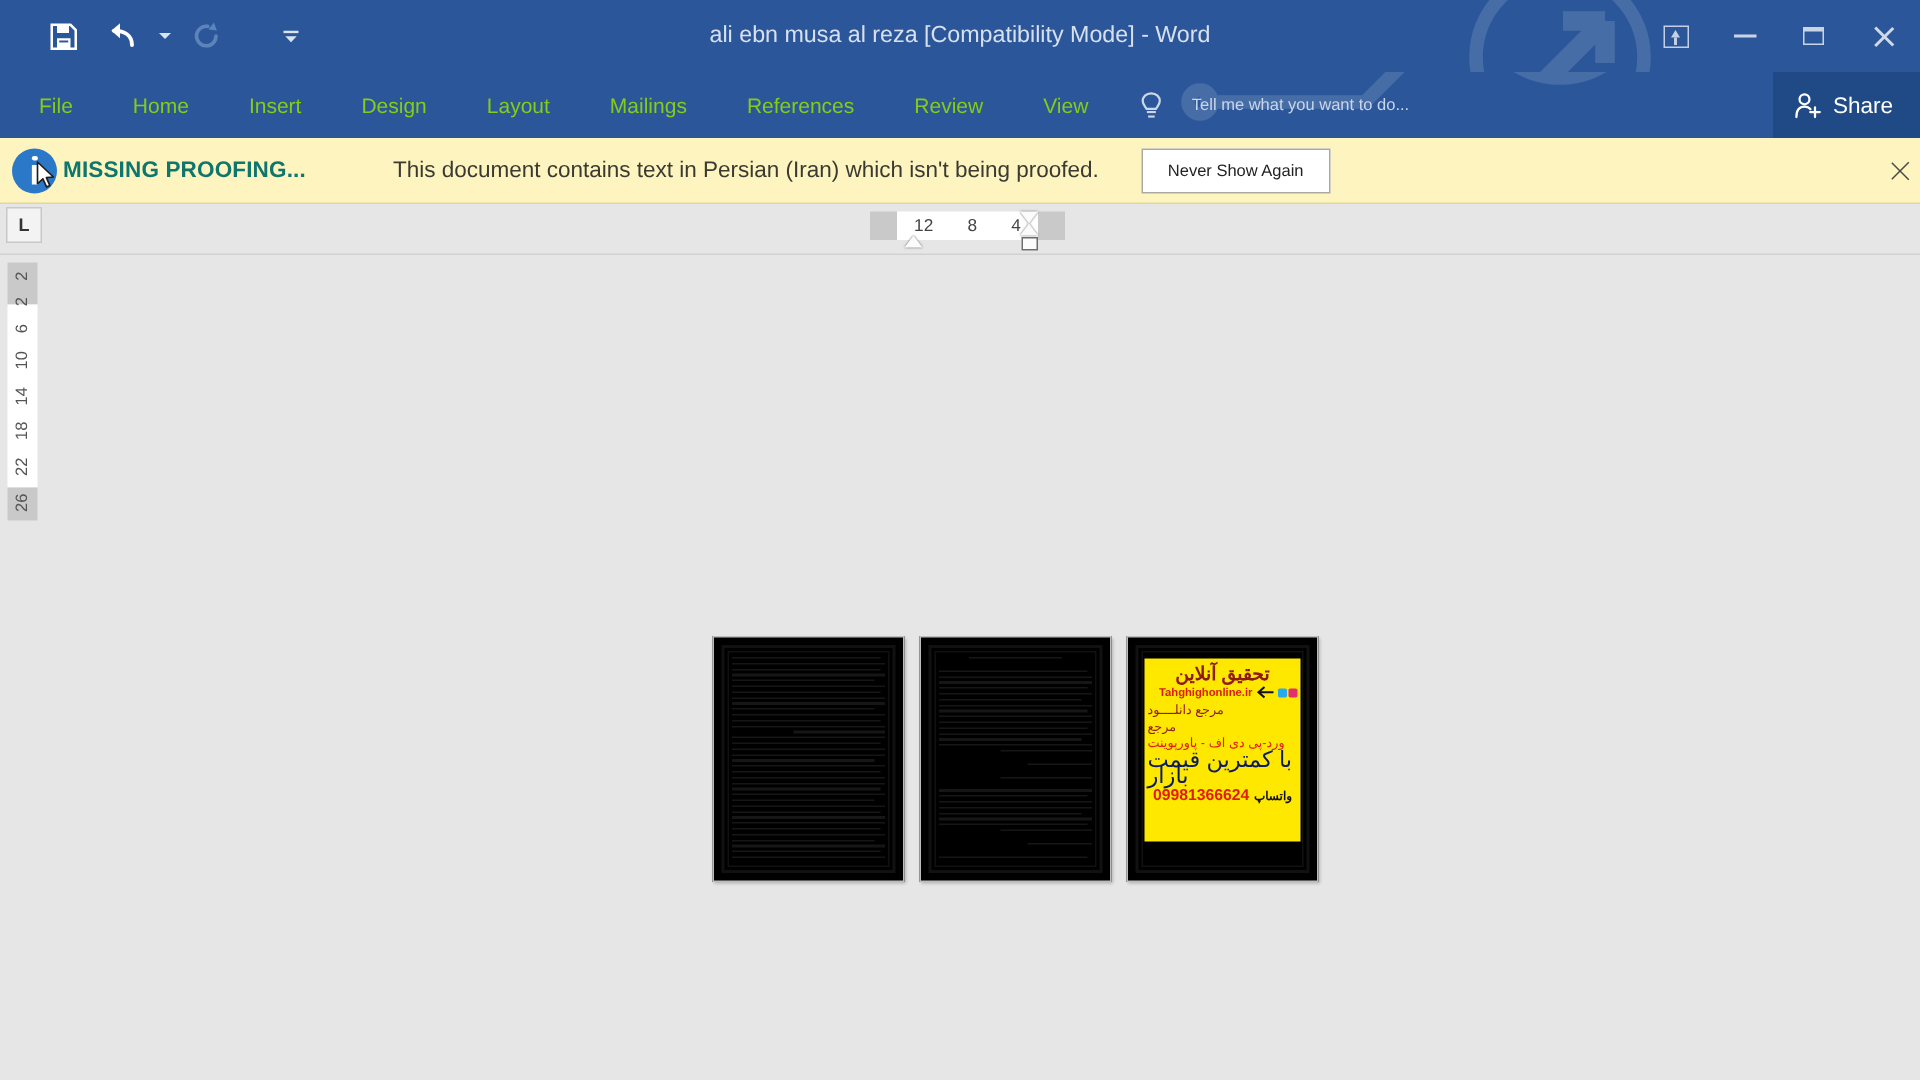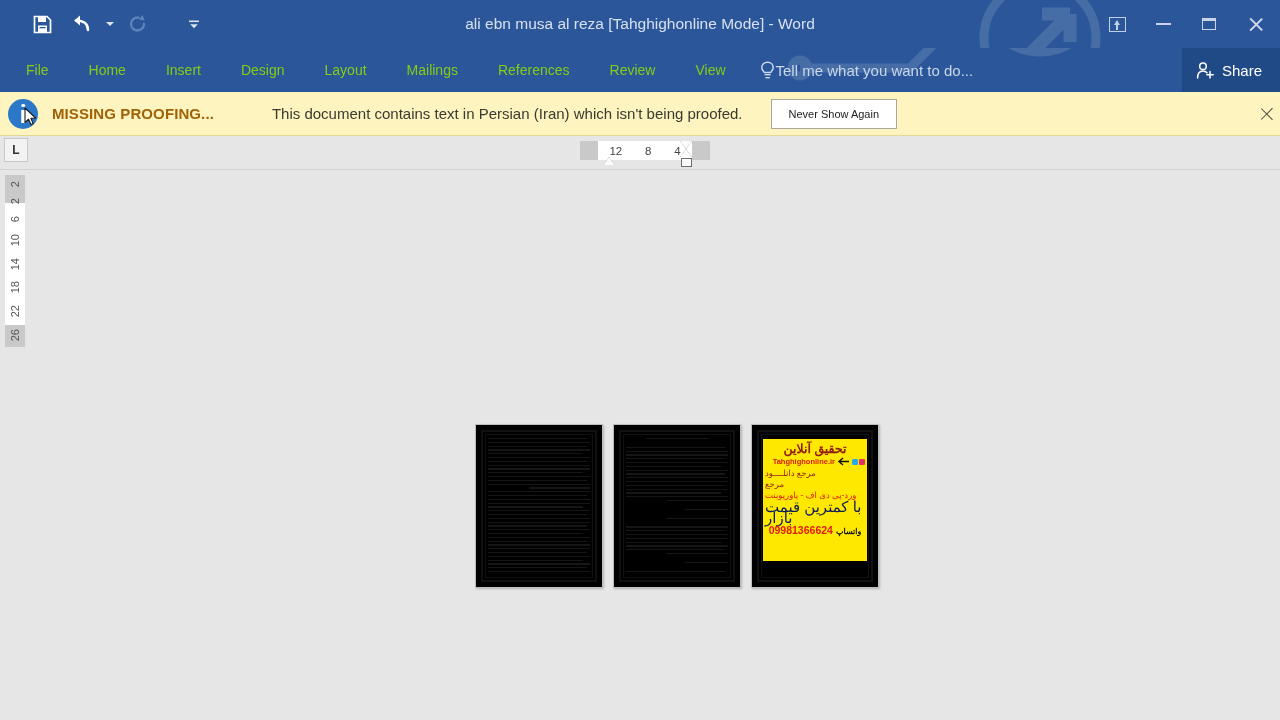--- a/index.html
+++ b/index.html
@@ -97,22 +97,22 @@
     opacity: .13; pointer-events: none;
   }
   .tab {
     position: relative;
     padding: 0 20px; height: 44px; line-height: 44px;
     color: #84cc16; font-size: 14px; white-space: nowrap;
   }
   .tab.first { padding-left: 26px; padding-right: 20px; }
   .tellme {
     position: relative;
-    display: flex; align-items: center; gap: 1px;
-    margin-left: 14px; color: #cad6e9; font-size: 15px;
+    display: flex; align-items: center; gap: 20px;
+    margin-left: 14px; color: #cad6e9; font-size: 11px;
   }
   .share-btn {
     position: absolute; right: 0; top: 0;
     height: 44px; display: flex; align-items: center; gap: 7px;
     padding: 0 18px 0 14px;
     background: #1f4border; background: #204a86;
     color: #fff; font-size: 15px;
   }
 
   
@@ -143,22 +143,21 @@
     content: ""; position: absolute; left: 50%; top: 11px;
     transform: translateX(-50%);
     width: 3.5px; height: 13px; background: #fff;
   }
   .cursor-arrow {
     position: absolute; left: 16px; top: 10px;
     width: 13px; height: 19px;
     pointer-events: none;
   }
   .msg-strong {
-    margin-left: 10px;
-    font-size: 15px; font-weight: bold; color: #a16207;
+    font-size: 15px; font-weight: bold; color: #0f766e;
     letter-spacing: .1px;
   }
   .msg-text {
     margin-left: 58px;
     font-size: 15px; color: #3a3a32;
   }
   .msg-btn {
     margin-left: 28px;
     height: 30px; padding: 0 17px;
     background: #ffffff; border: 1px solid #a9a9a0;
@@ -394,21 +393,21 @@
       </svg>
     </div>
     <div class="qat-caret" style="margin-left:28px">
       <svg width="12" height="12" viewBox="0 0 12 12">
         <rect x="1" y="2.5" width="10" height="1.6" fill="#dbe3ef"></rect>
         <path d="M2.2 6.2 L9.8 6.2 L6 10.2 Z" fill="#dbe3ef"></path>
       </svg>
     </div>
   </div>
 
-  <div class="win-title">ali ebn musa al reza [Tahghighonline Mode] - Word</div>
+  <div class="win-title">ali ebn musa al reza [Compatibility Mode] - Word</div>
 
   <div class="win-ctrls">
     <div class="win-btn">
       <div class="rdo-box"></div>
     </div>
     <div class="win-btn">
       <div class="min-ico"></div>
     </div>
     <div class="win-btn">
       <div class="max-ico"></div>

